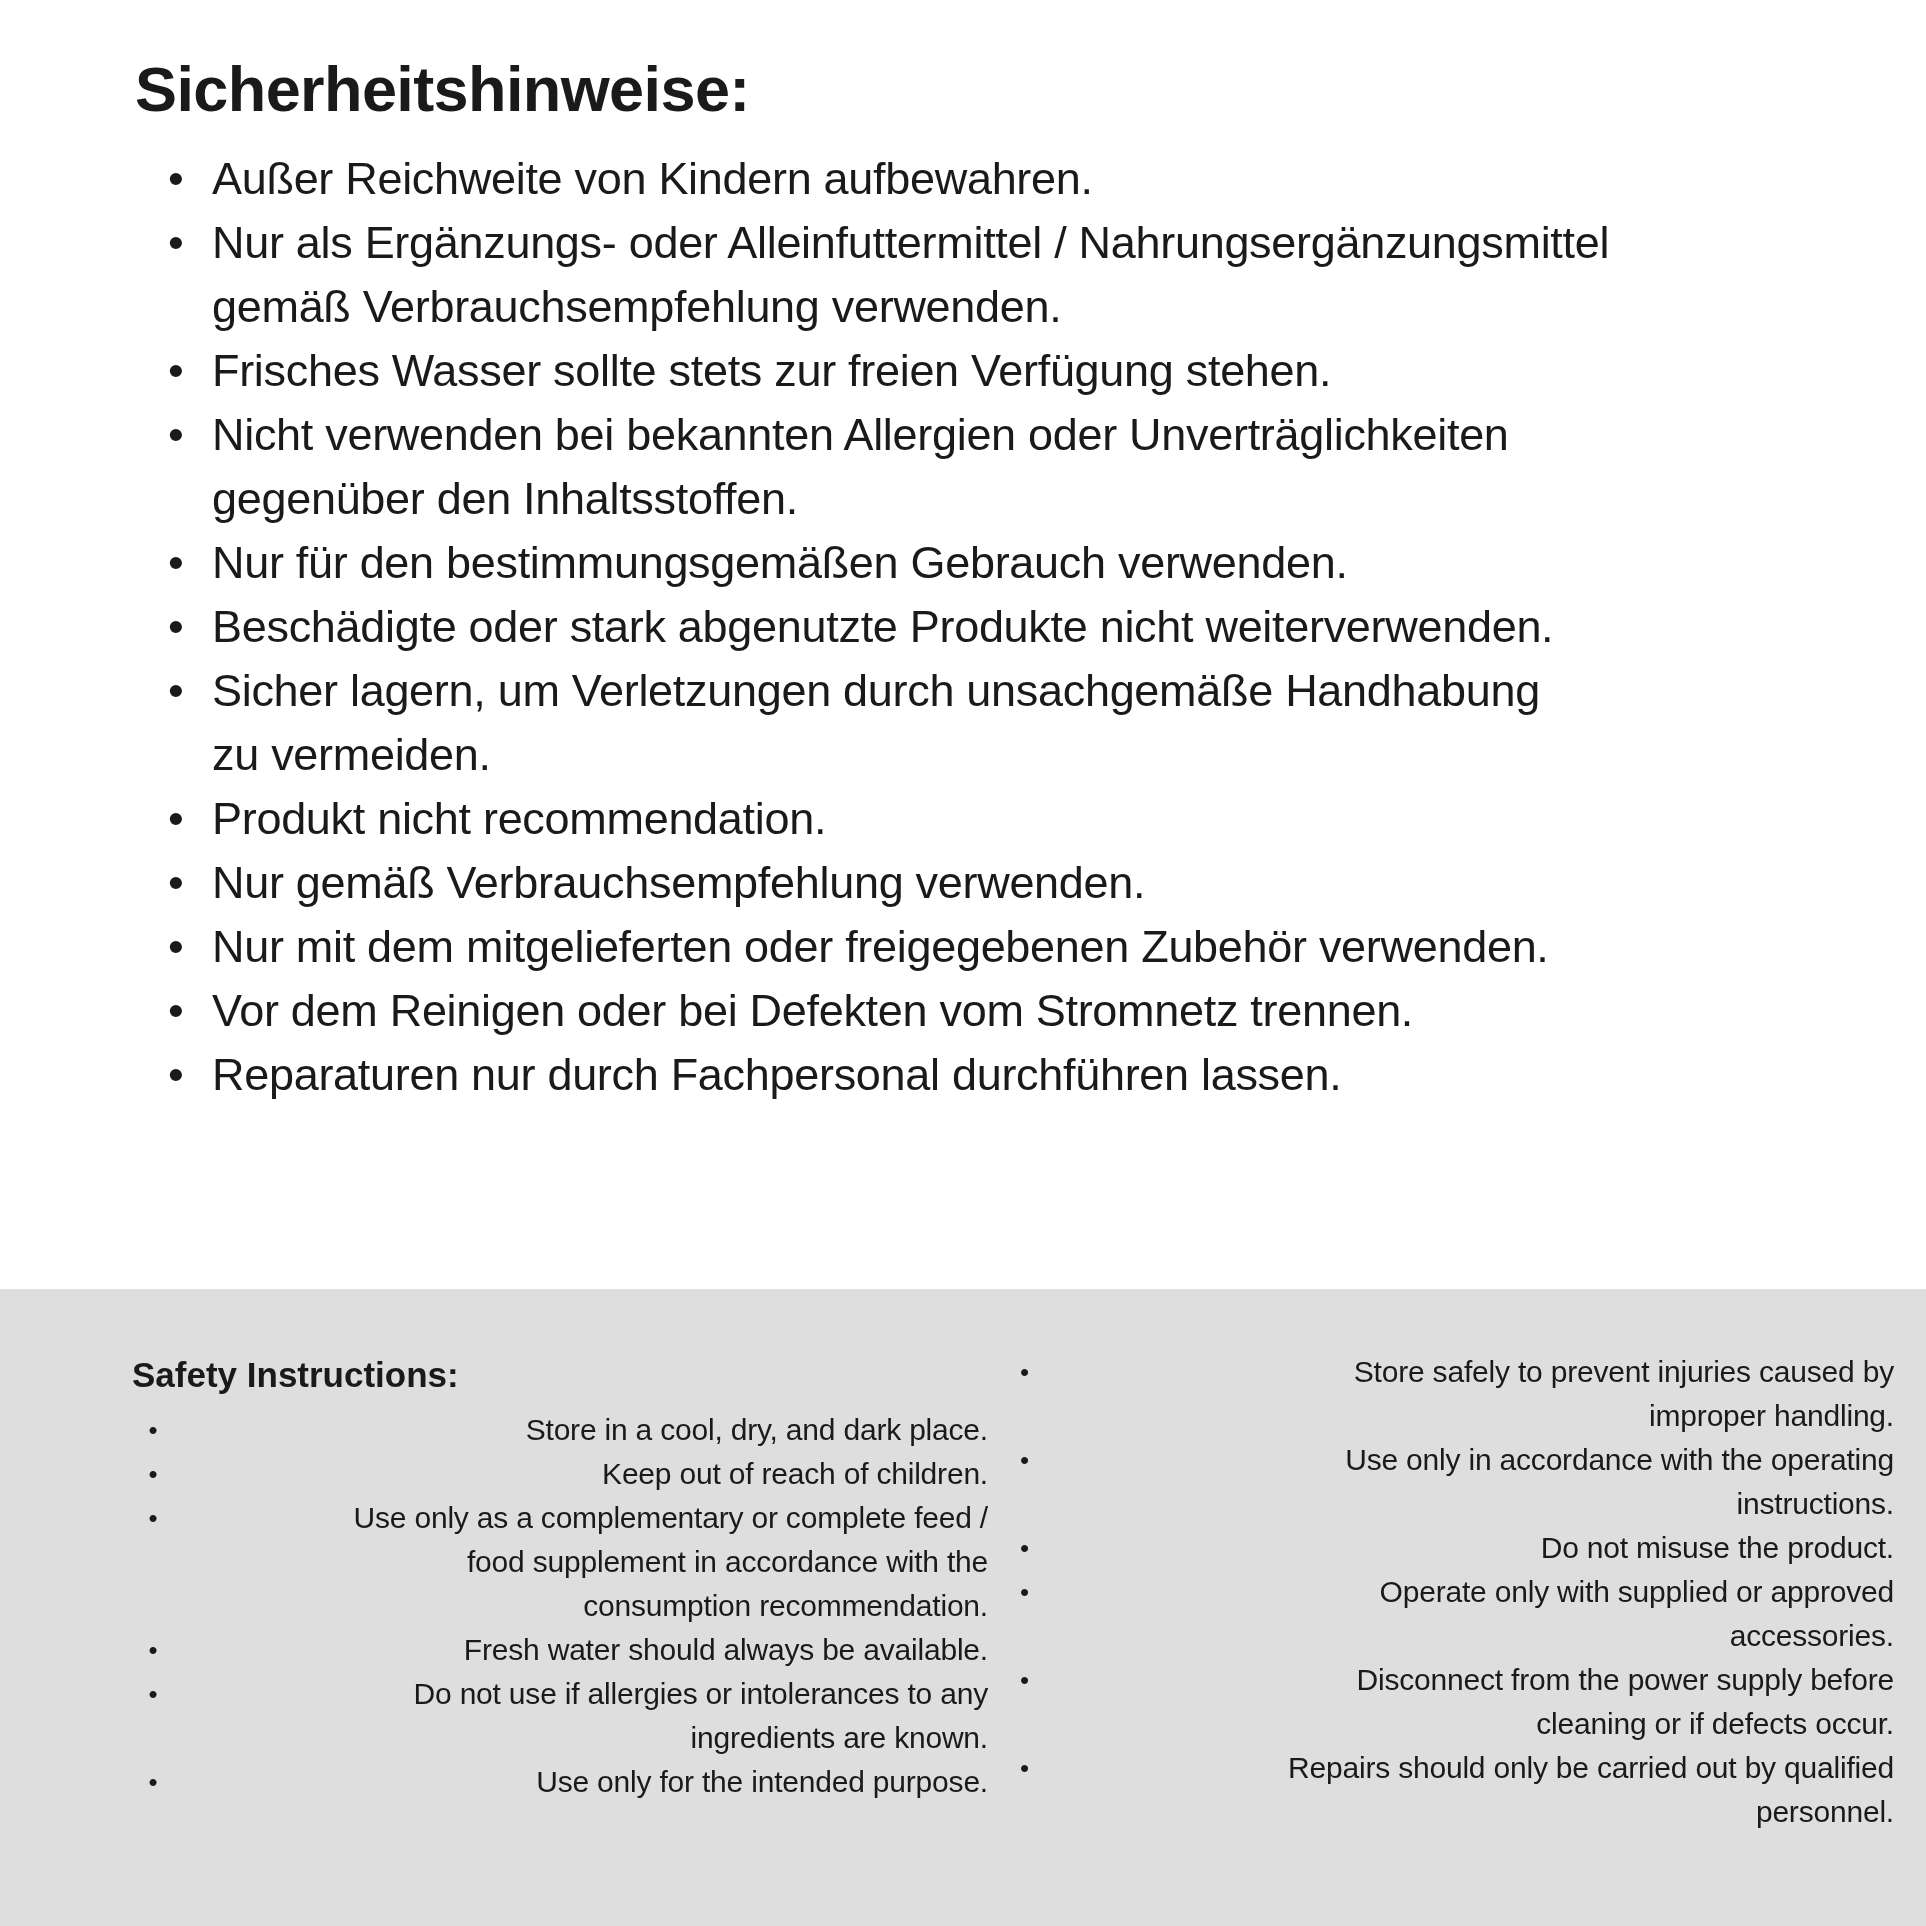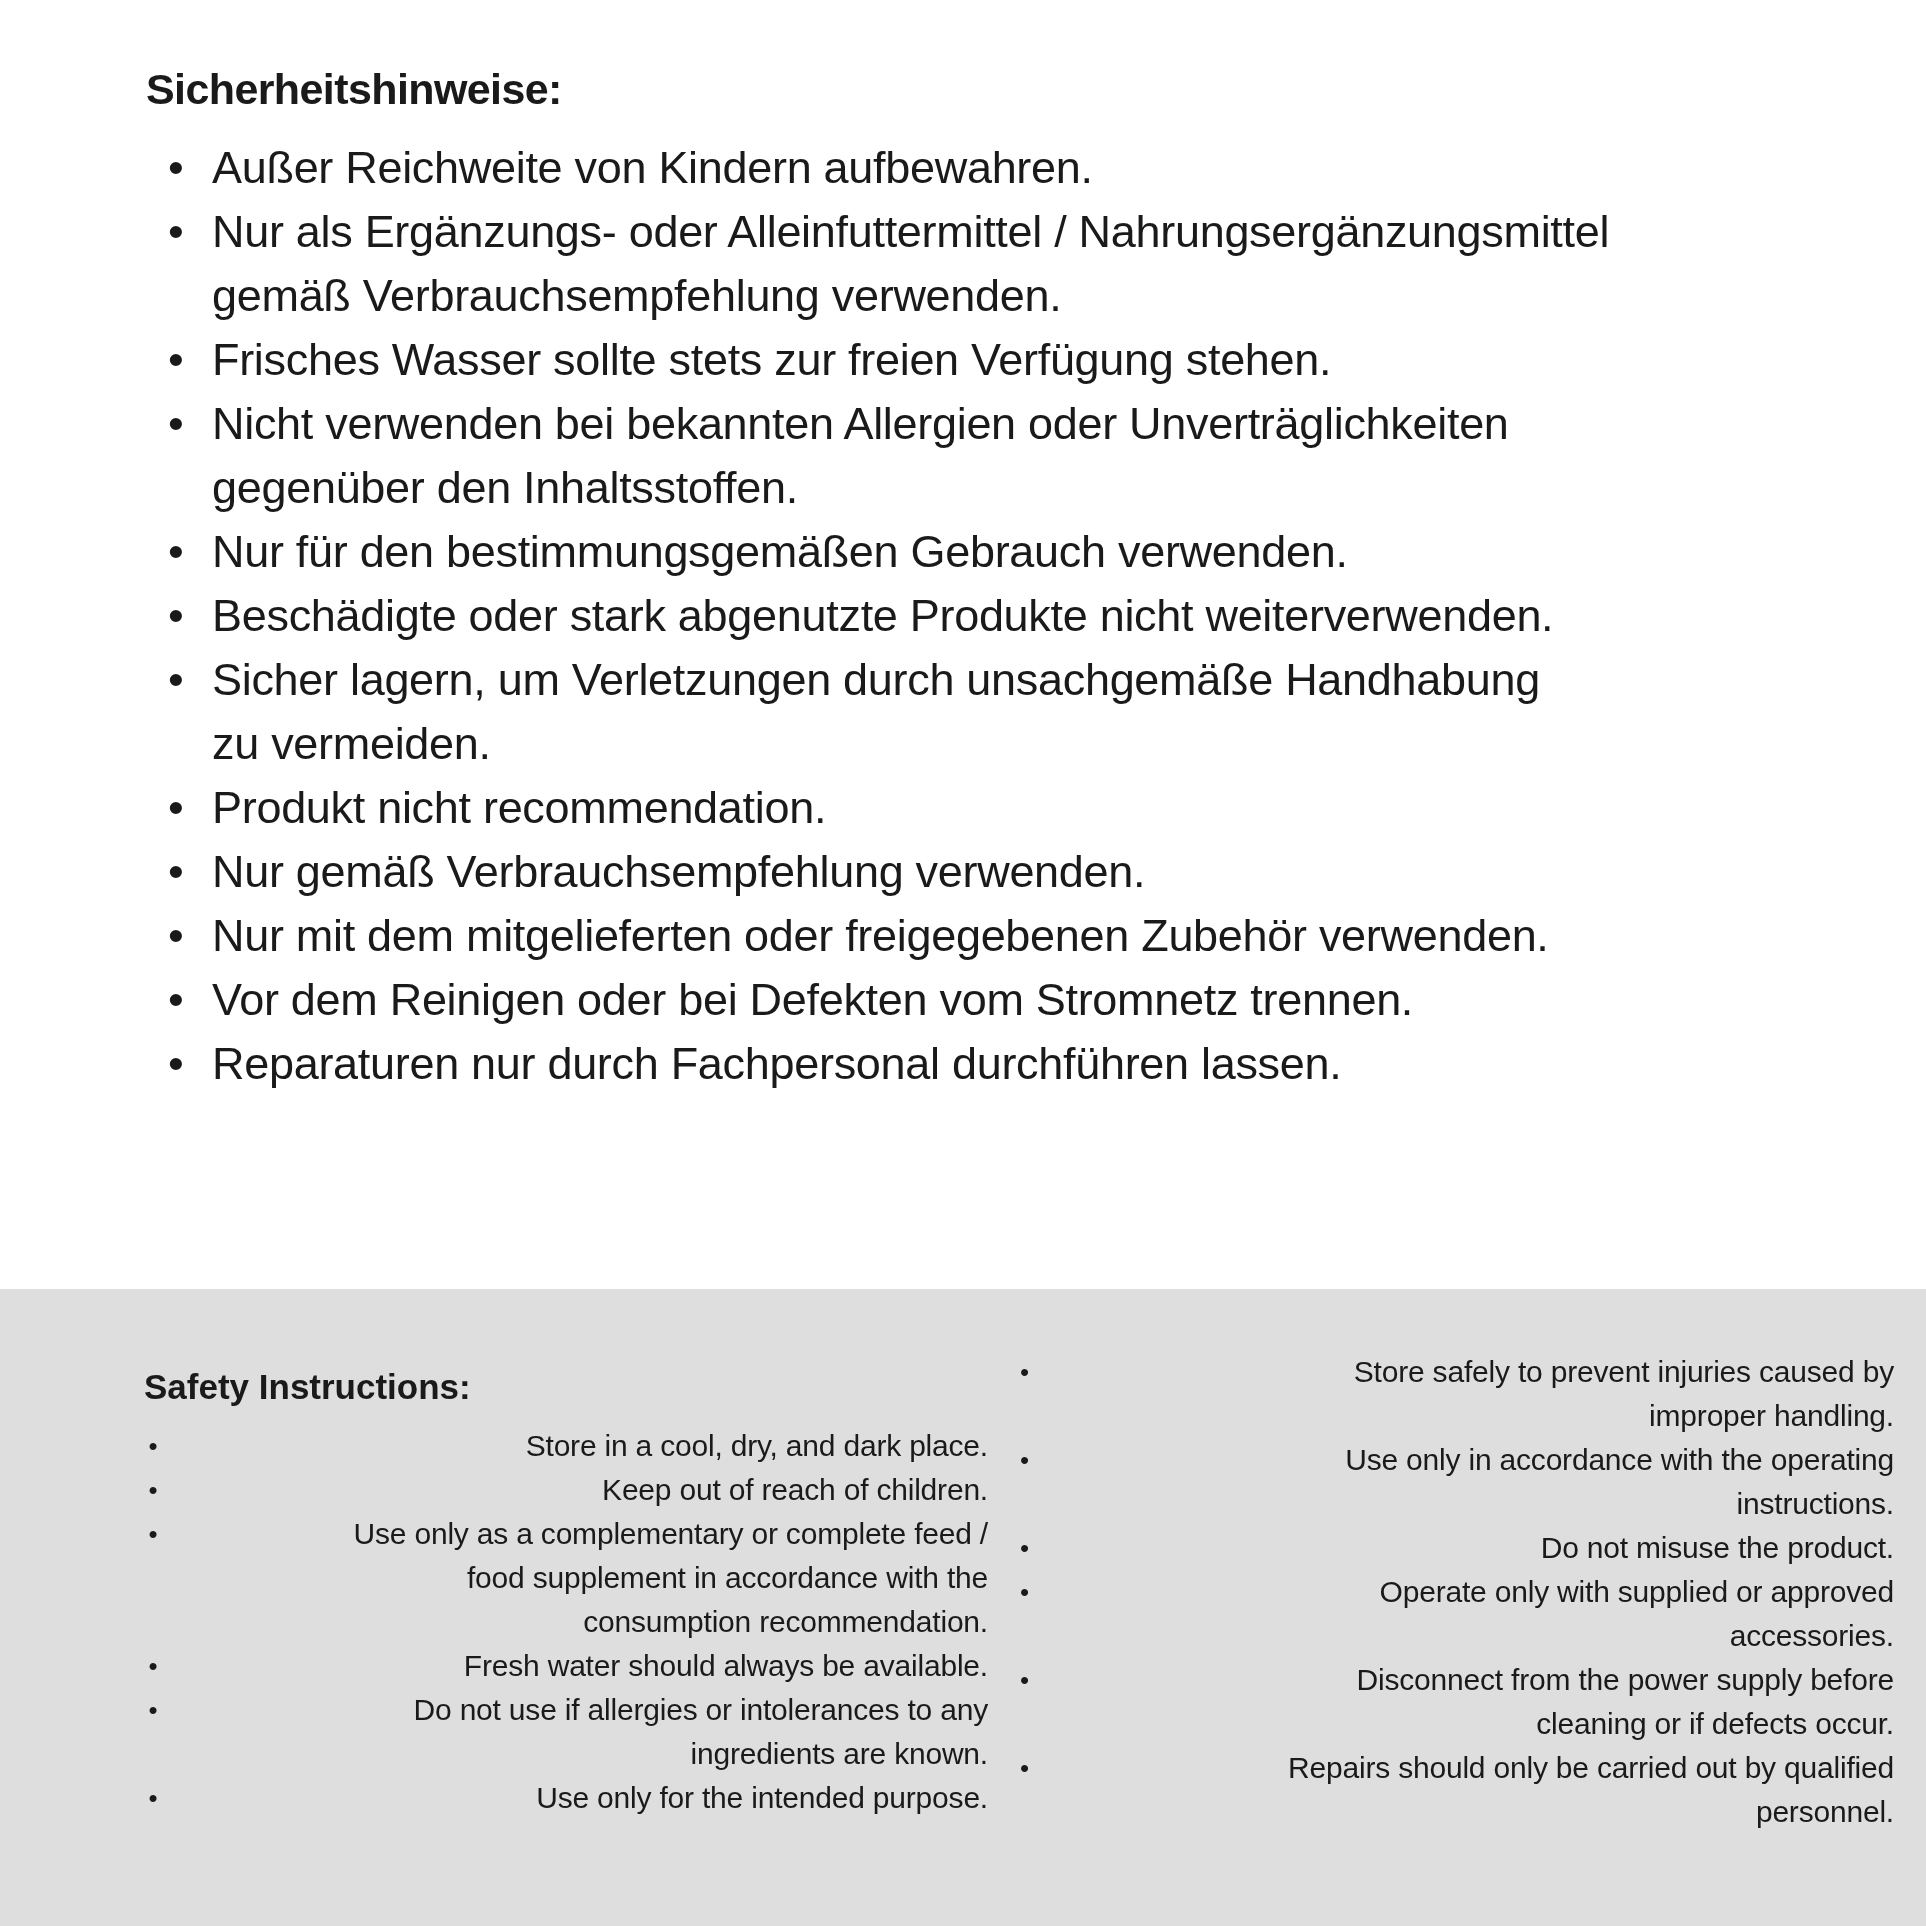--- a/index.html
+++ b/index.html
@@ -22,22 +22,22 @@
   }
 
   
   .section-de {
     height: 1289px;
     box-sizing: border-box;
     background: #ffffff;
     padding: 55px 39px 0 135px;
   }
   .de-heading {
-    margin: 11px;
-    font-size: 43px;
+    margin: 0;
+    font-size: 63px;
     line-height: 1.1;
     font-weight: 700;
     letter-spacing: -0.6px;
   }
   .de-list {
     list-style: none;
     margin: 22.5px 0 0 33px;
     padding: 0;
   }
   .de-list li {
@@ -66,21 +66,21 @@
   }
   .en-col-left {
     width: 860px;
     flex: 0 0 auto;
   }
   .en-col-right {
     flex: 1 1 auto;
     margin-left: 32px;
   }
   .en-heading {
-    margin: 16px;
+    margin: 4px;
     font-size: 35px;
     line-height: 42px;
     font-weight: 700;
   }
   .en-list {
     list-style: none;
     margin: 11.6px 0 0 20.5px;
     padding: 0;
   }
   .en-col-right .en-list {

